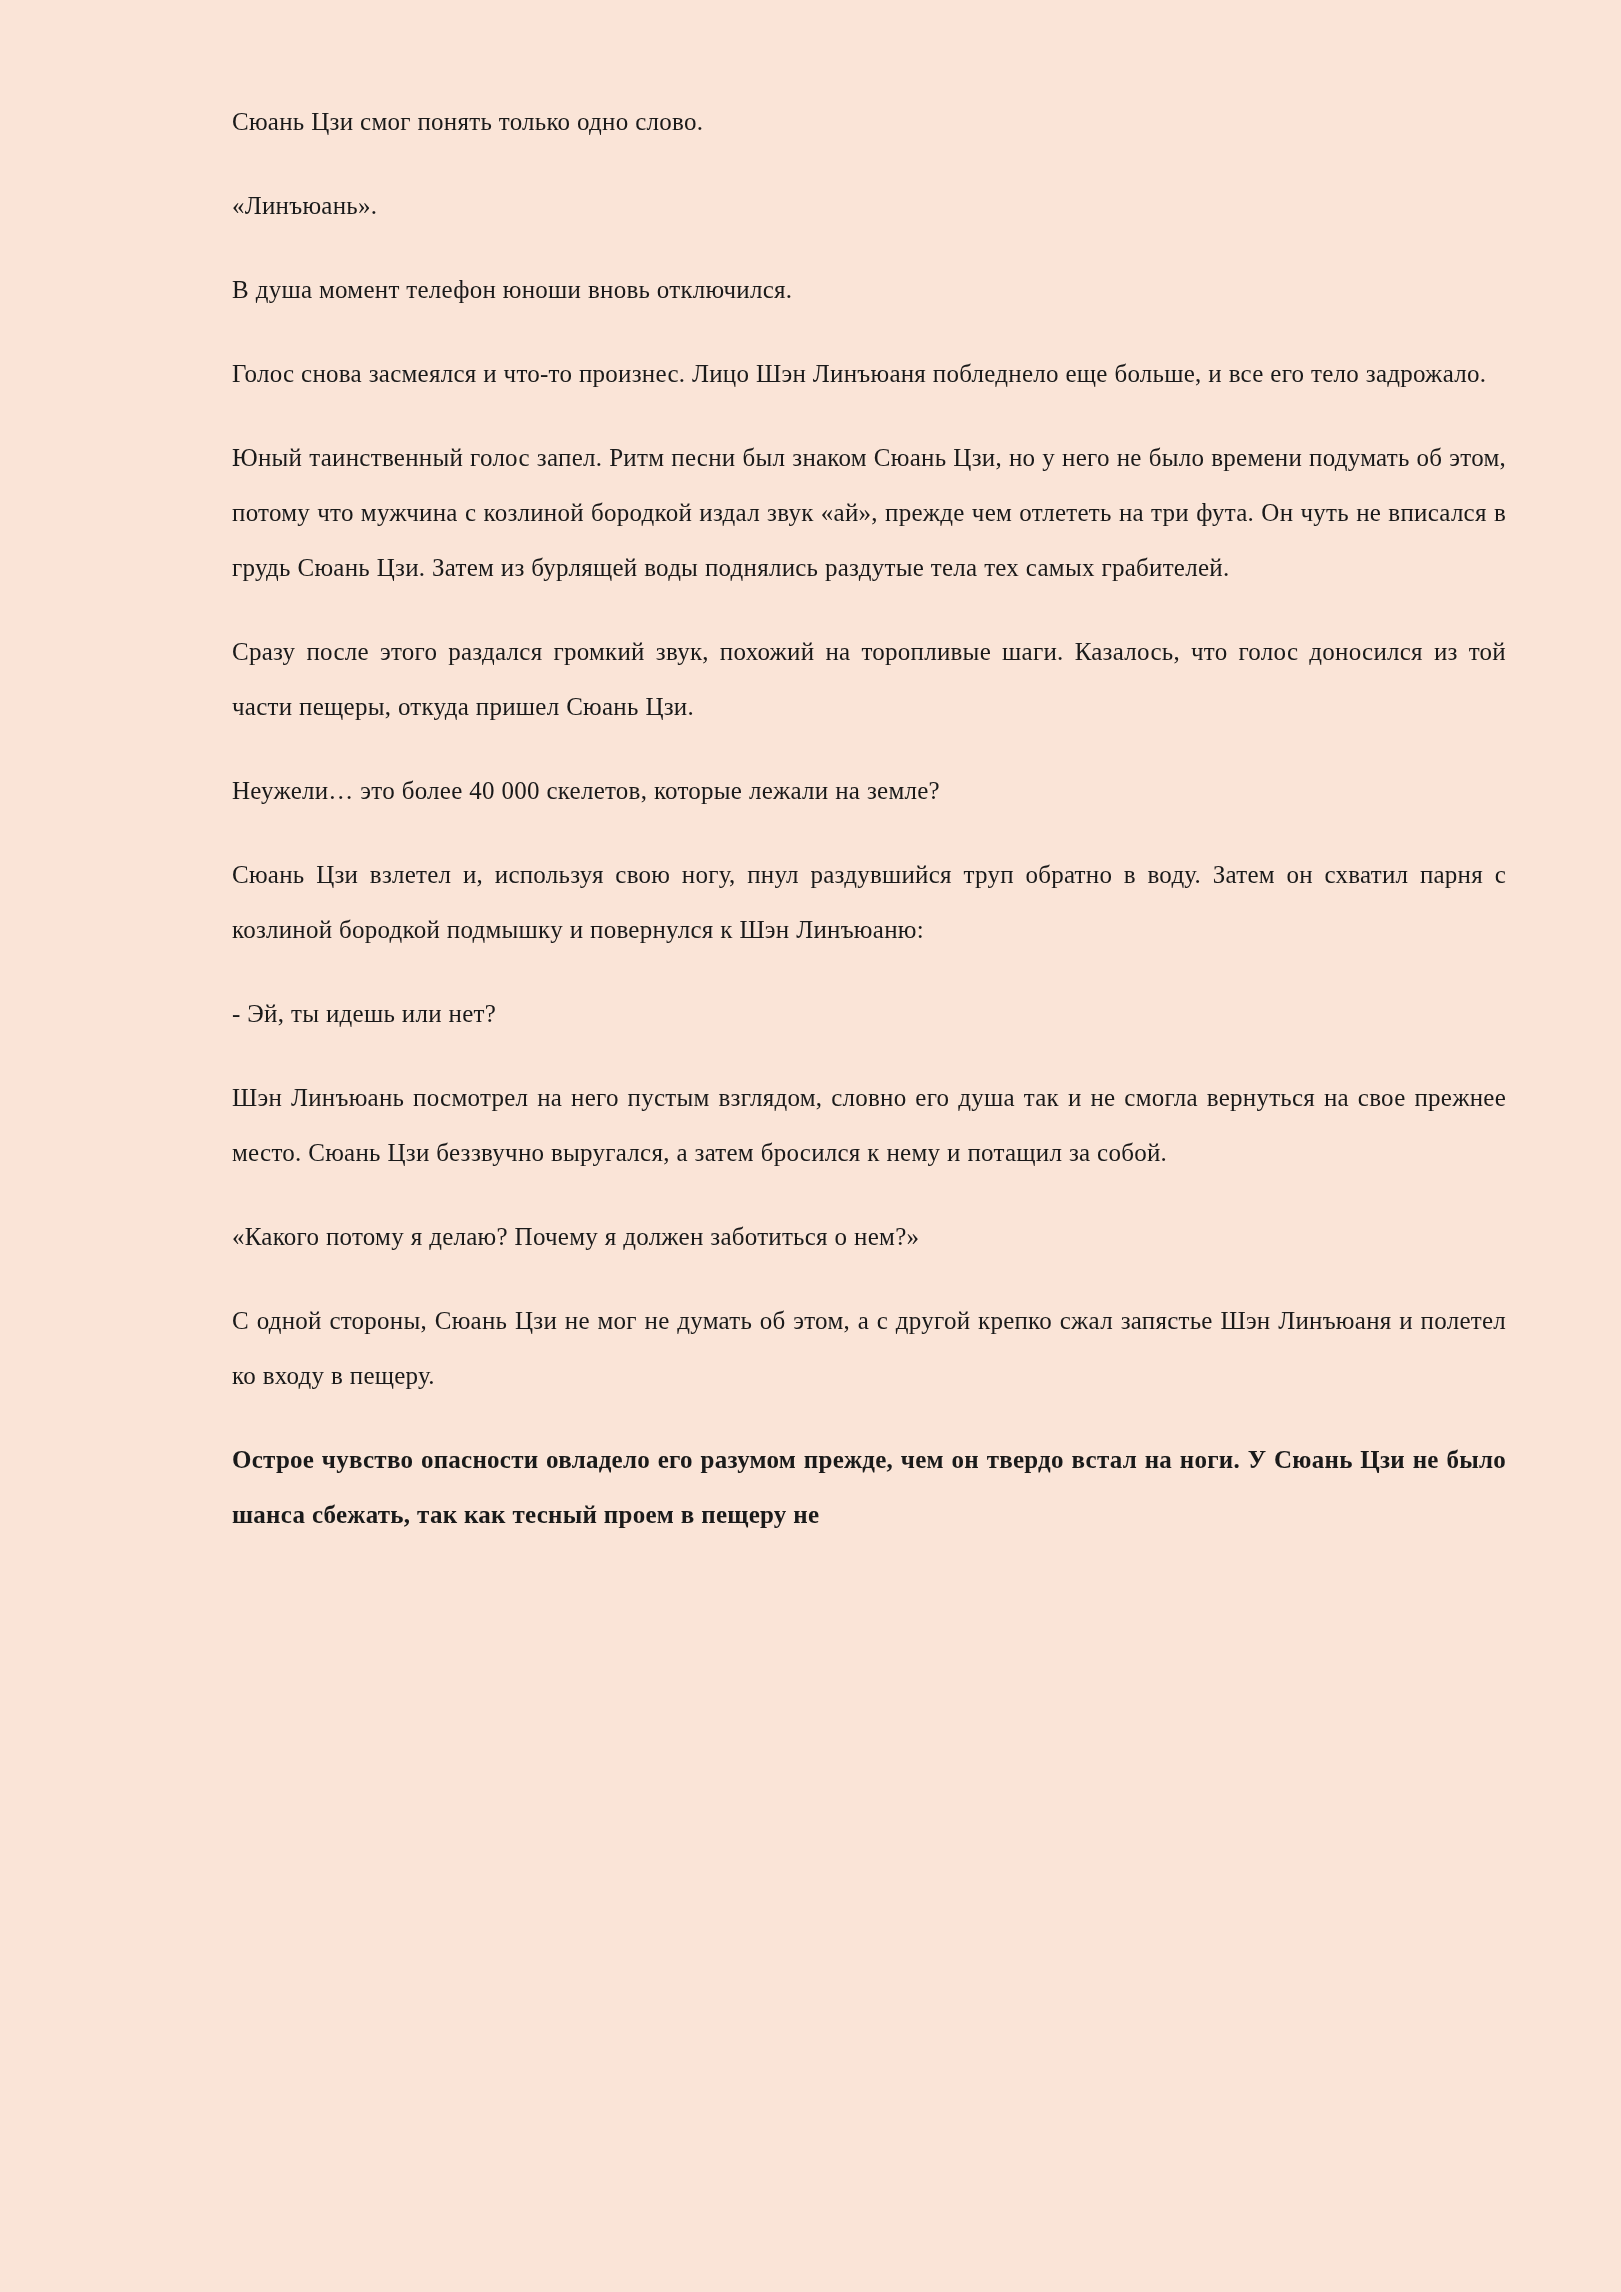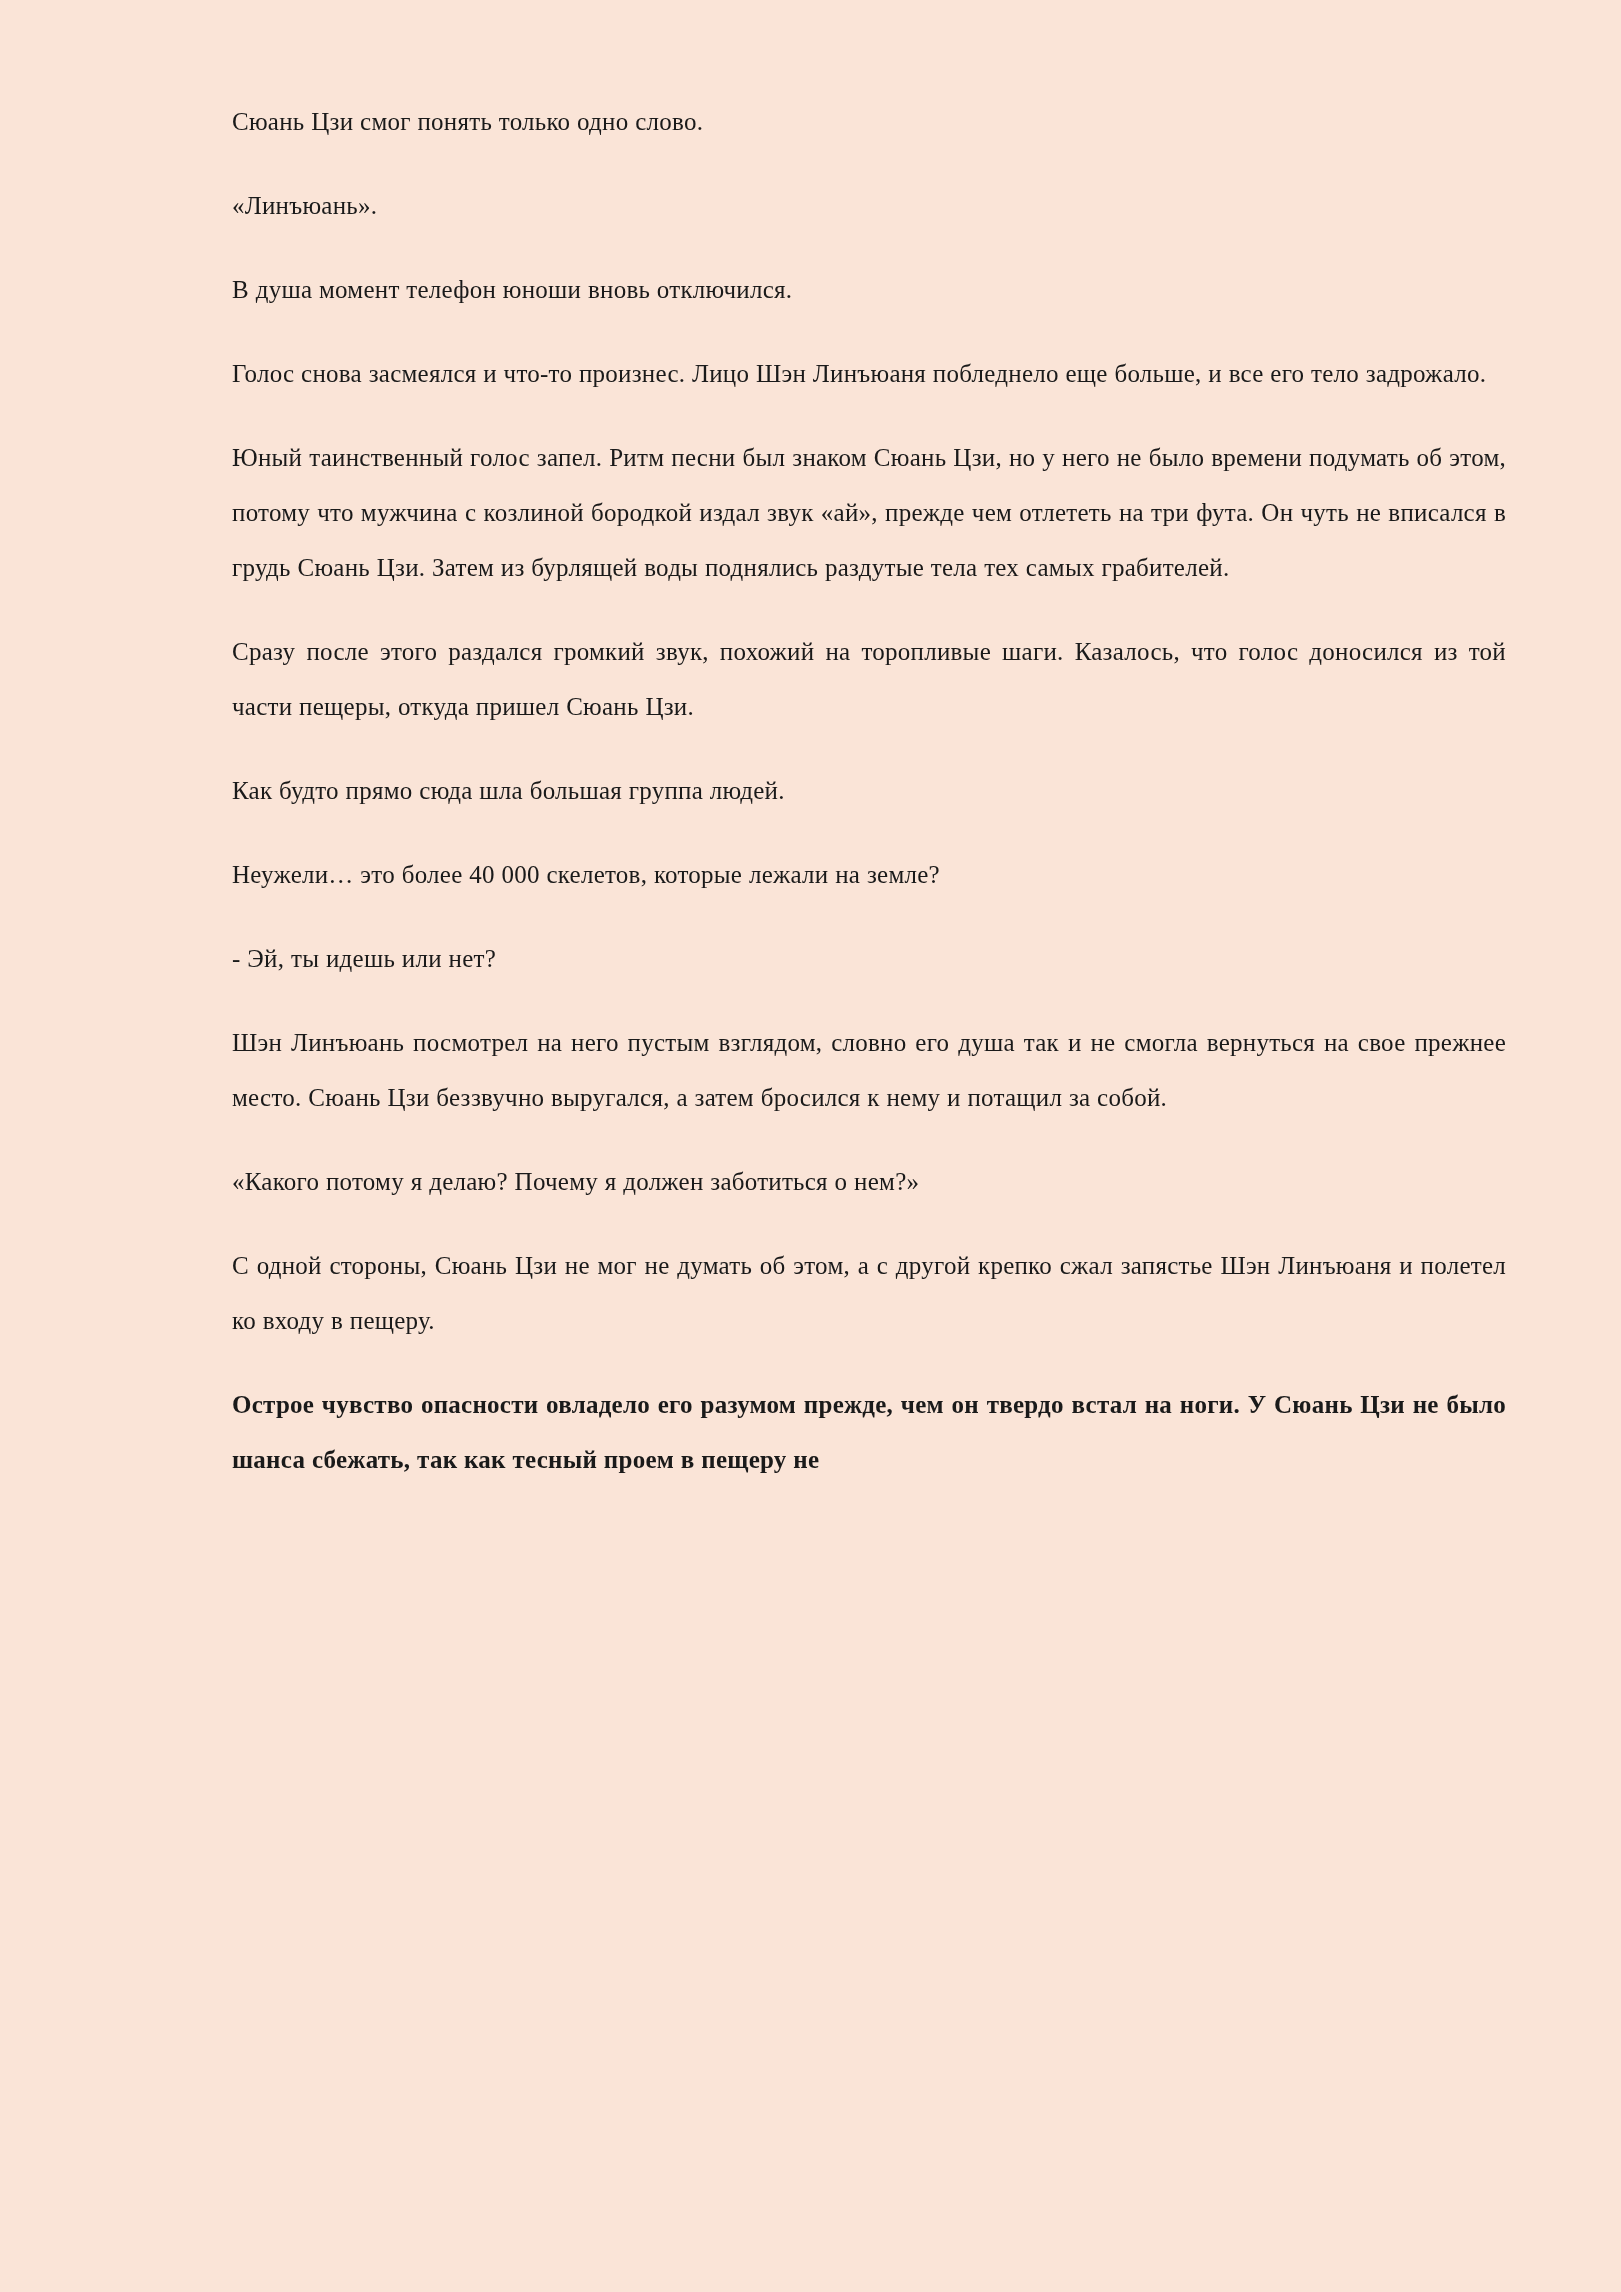--- a/index.html
+++ b/index.html
@@ -52,22 +52,22 @@
 
 <div class="page" style="background: rgb(250, 228, 215);">
   <div class="content">
 
     <p class="para nojust">Сюань Цзи смог понять только одно слово.</p>
     <p class="para nojust">«Линъюань».</p>
     <p class="para nojust">В душа момент телефон юноши вновь отключился.</p>
     <p class="para">Голос снова засмеялся и что-то произнес. Лицо Шэн Линъюаня побледнело еще больше, и все его тело задрожало.</p>
     <p class="para">Юный таинственный голос запел. Ритм песни был знаком Сюань Цзи, но у него не было времени подумать об этом, потому что мужчина с козлиной бородкой издал звук «ай», прежде чем отлететь на три фута. Он чуть не вписался в грудь Сюань Цзи. Затем из бурлящей воды поднялись раздутые тела тех самых грабителей.</p>
     <p class="para">Сразу после этого раздался громкий звук, похожий на торопливые шаги. Казалось, что голос доносился из той части пещеры, откуда пришел Сюань Цзи.</p>
-    <p class="para nojust">Как будто прямо сюда шла большая группа людей.</p>
     <p class="para nojust">Неужели… это более 40 000 скелетов, которые лежали на земле?</p>
+    <p class="para">Сюань Цзи взлетел и, используя свою ногу, пнул раздувшийся труп обратно в воду. Затем он схватил парня с козлиной бородкой подмышку и повернулся к Шэн Линъюаню:</p>
     <p class="para nojust">- Эй, ты идешь или нет?</p>
     <p class="para">Шэн Линъюань посмотрел на него пустым взглядом, словно его душа так и не смогла вернуться на свое прежнее место. Сюань Цзи беззвучно выругался, а затем бросился к нему и потащил за собой.</p>
     <p class="para nojust">«Какого потому я делаю? Почему я должен заботиться о нем?»</p>
     <p class="para">С одной стороны, Сюань Цзи не мог не думать об этом, а с другой крепко сжал запястье Шэн Линъюаня и полетел ко входу в пещеру.</p>
     <p class="para">Острое чувство опасности овладело его разумом прежде, чем он твердо встал на ноги. У Сюань Цзи не было шанса сбежать, так как тесный проем в пещеру не</p>
 
   </div>
 </div>
 
 

